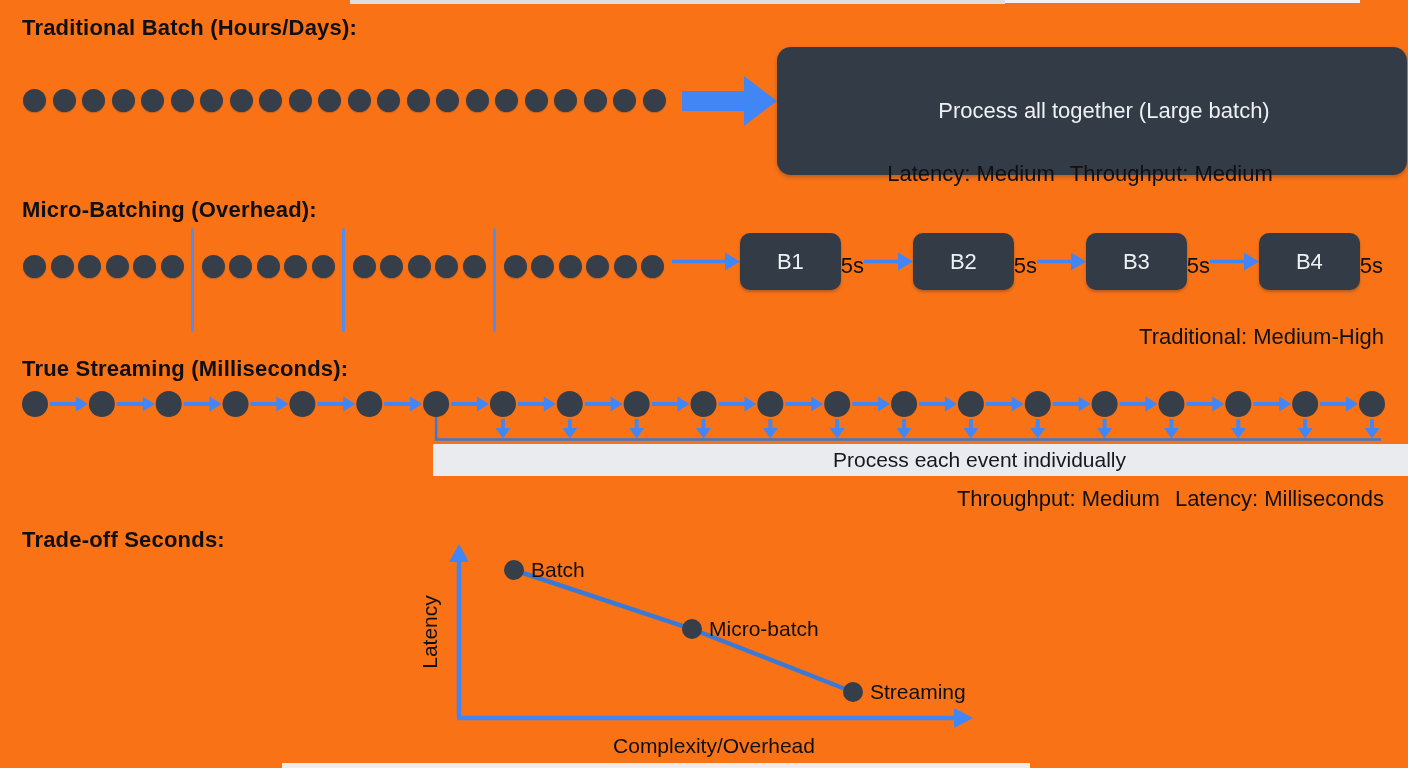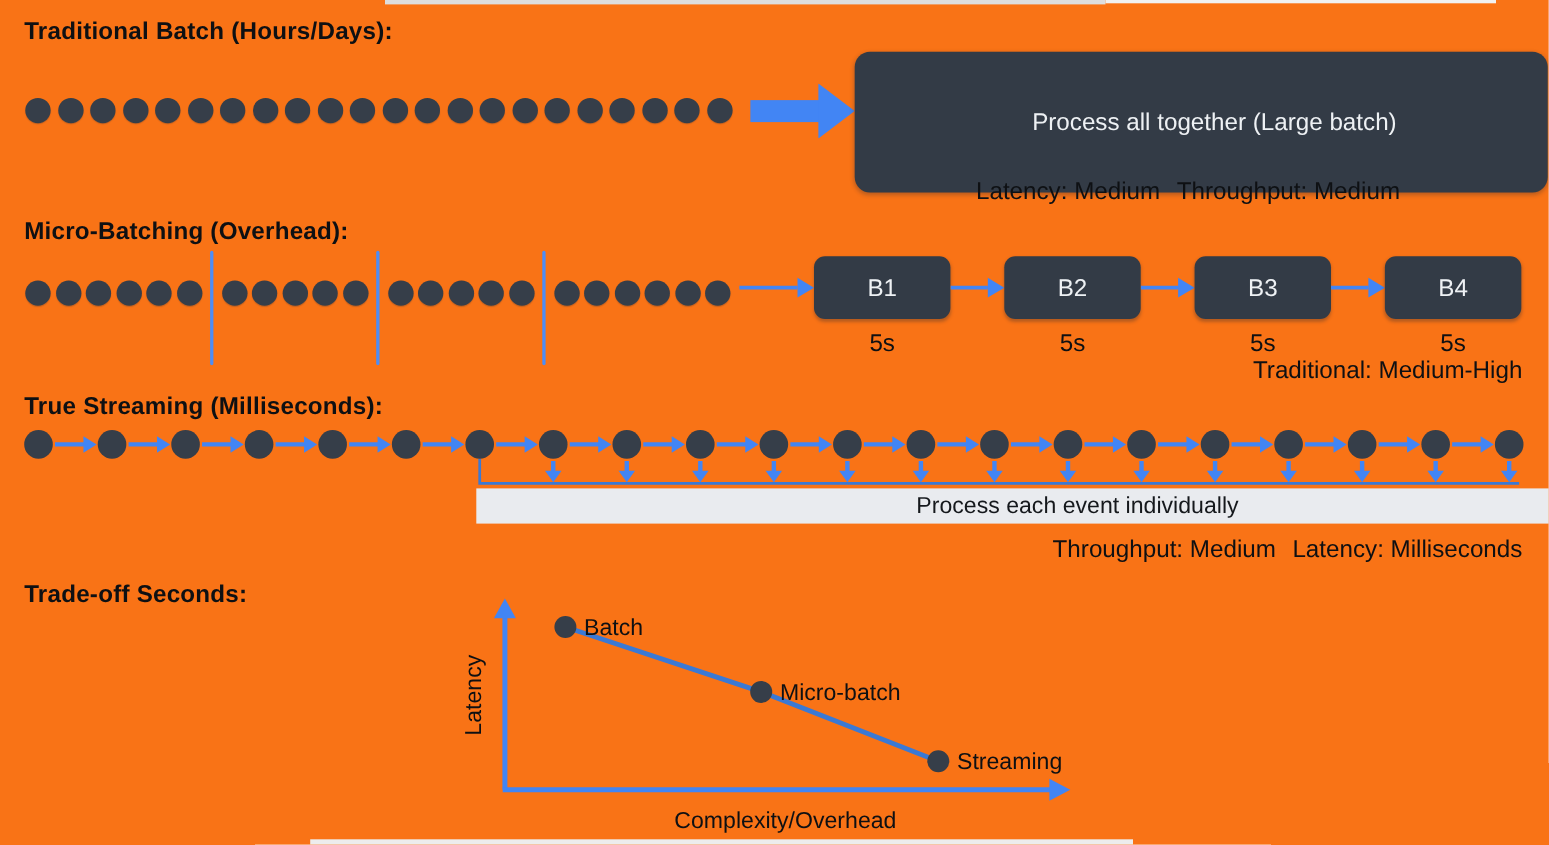--- a/index.html
+++ b/index.html
@@ -24,21 +24,21 @@
     justify-content:center; color:#eef1f4; font-size:22px; white-space:nowrap;
     box-shadow:0 2px 4px rgba(30,38,50,0.3);
     padding-left:24px;
   }
   .caption { position:absolute; display:flex; gap:15px; font-size:22px;
              color:#0e1013; white-space:nowrap; }
   #caption-1 { left:777px; top:161px; width:606px; justify-content:center; }
   #caption-2 { right:24px; top:324px; }
   #caption-3 { right:24px; top:486px; }
   .batch-chain { position:absolute; left:672px; top:233px; display:flex; align-items:flex-start; }
-  .bwrap { display:flex; flex-direction:column; align-items:center; width:124px; flex:none; }
+  .bwrap { display:flex; flex-direction:row; align-items:center; width:124px; flex:none; }
   .bbox { width:124px; height:57px; background:#333b46; border-radius:10px;
           color:#eef1f4; font-size:22px; display:flex; align-items:center;
           justify-content:center; box-shadow:0 2px 3px rgba(30,38,50,0.3); }
   .btime { margin-top:9px; font-size:22px; color:#0e1013; }
   .graybar {
     position:absolute; left:433px; top:444px; width:1093px; height:32px;
     background:#e9ebef; display:flex; align-items:center; justify-content:center;
     font-size:21px; color:#15181c;
   }
   .artifact { position:absolute; }

